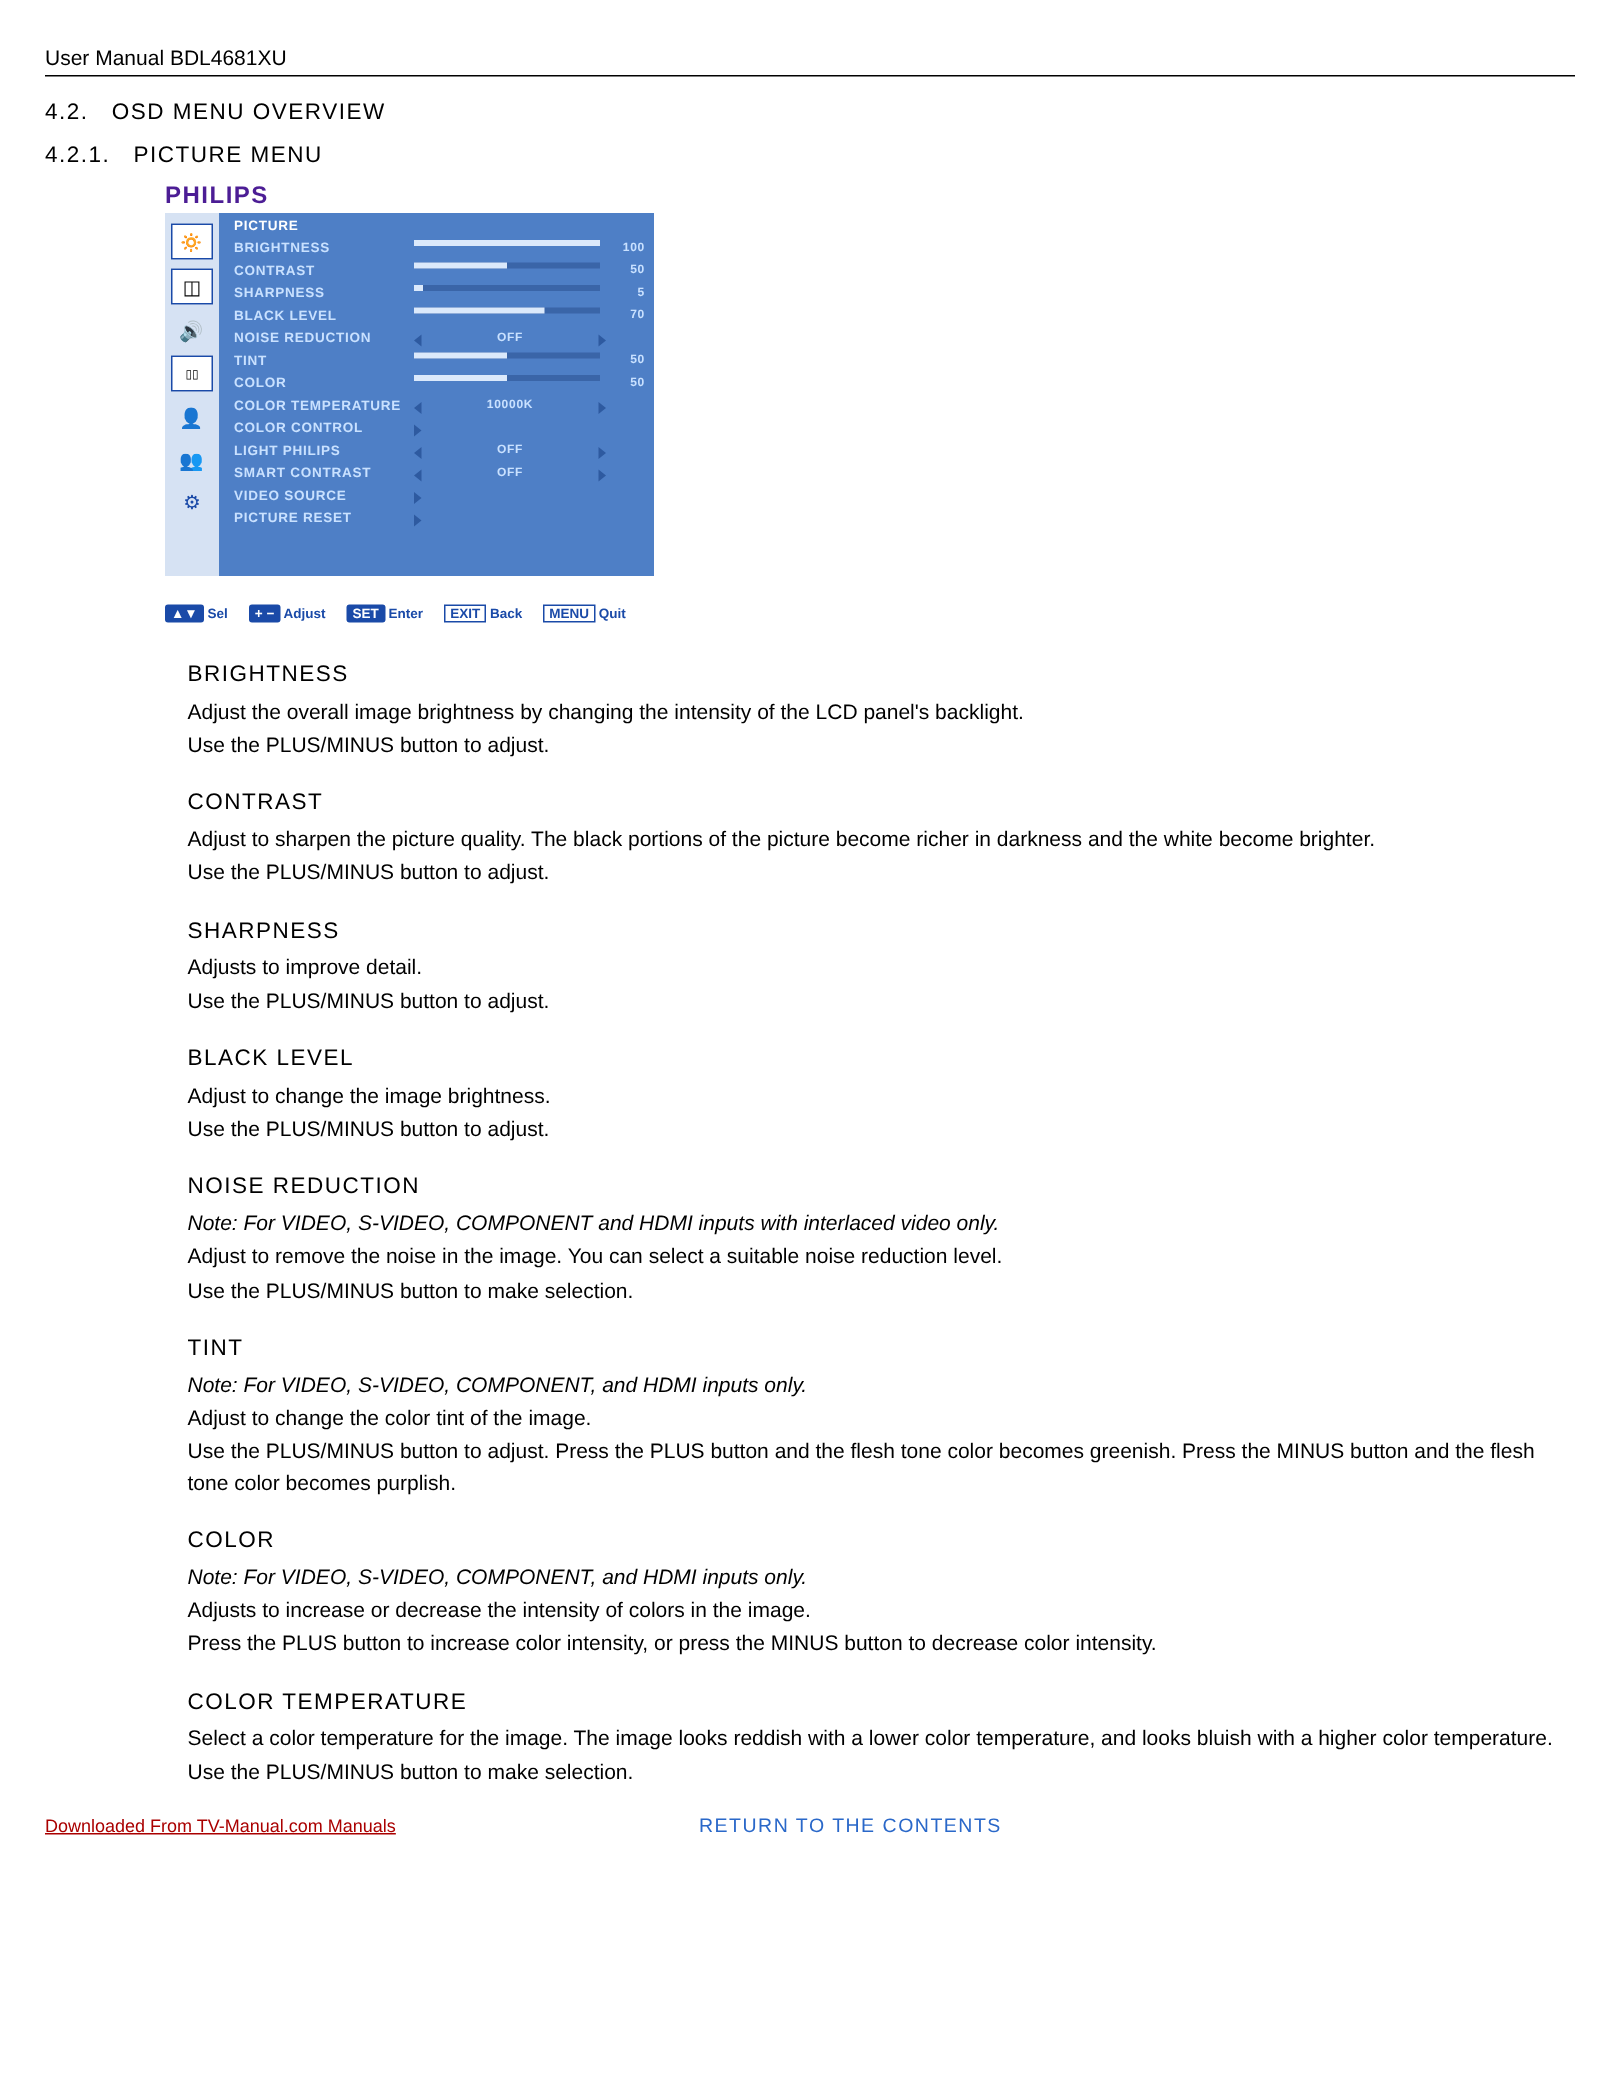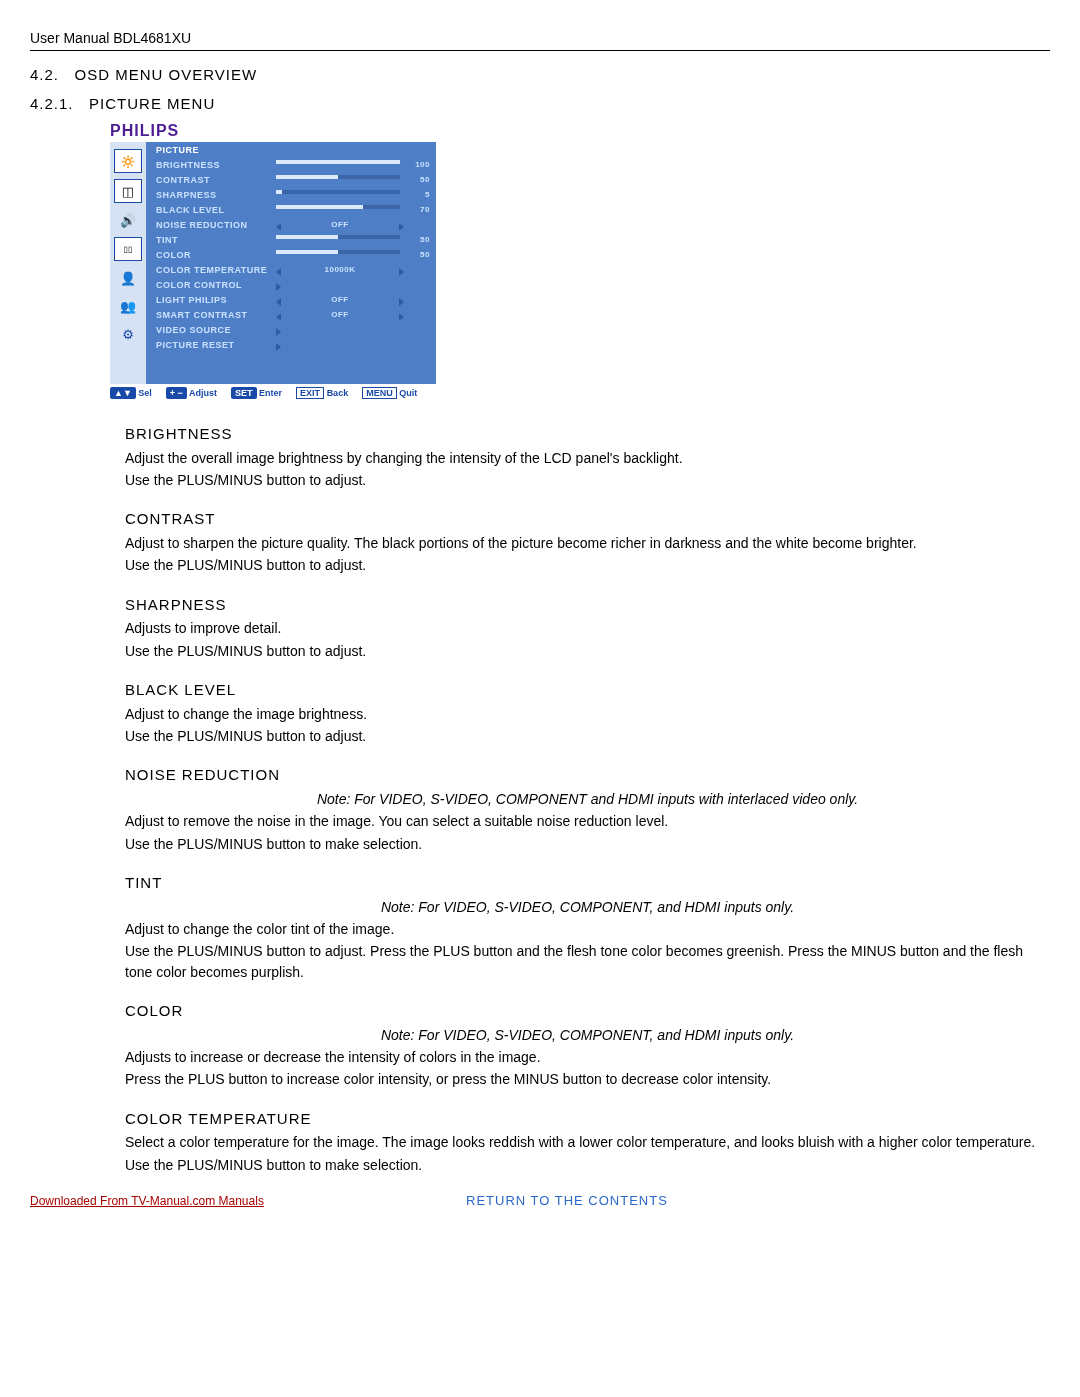--- a/index.html
+++ b/index.html
@@ -29,29 +29,29 @@
   .sidebar .active { border:1px solid #1a4aa8; background:#fff; color:#1a4aa8;}
   .panel { background:#4e7fc6; width:290px; color:#c9e1ff; font-size:9px; font-weight:bold; letter-spacing:0.5px; padding:2px 0 30px 0; position:relative;}
   .row { display:flex; align-items:flex-start; height:13px; padding:1px 6px 1px 10px;}
   .row .label { width:120px; text-align:left; }
   .row .bar { flex:1; height:4px; background:#3a65a8; position:relative; margin-right:4px;}
   .row .bar .fill { height:100%; background:#dbe9fb; }
   .row .val { width:26px; text-align:right; font-size:8px;}
   .row .sel { flex:1; text-align:center; font-size:8px; position:relative;}
   .row .tri-l { position:absolute; left:0; width:0;height:0;border-top:4px solid transparent;border-bottom:4px solid transparent;border-right:5px solid #2e5aa0; top:3px;}
   .row .tri-r { position:absolute; right:0; width:0;height:0;border-top:4px solid transparent;border-bottom:4px solid transparent;border-left:5px solid #2e5aa0; top:3px;}
-  .hints { font-size:9px; color:#1a4aa8; font-weight:bold; margin-top:4px; display:flex; gap:14px; align-items:center;}
+  .hints { font-size:9px; color:#1a4aa8; font-weight:bold; margin-top:20px; display:flex; gap:14px; align-items:center;}
   .hints .pill { background:#1a4aa8; color:#fff; padding:1px 4px; border-radius:2px; font-weight:bold;}
   .hints .pillbox { border:1px solid #1a4aa8; padding:0 3px; color:#1a4aa8;}
 
   
   .entries { margin-left: 95px; font-size:14px; line-height:1.45;}
   .entry { margin-bottom: 18px; }
   .entry .title { letter-spacing:1px; font-size:15px; margin-bottom:3px;}
-  .entry .note { font-style:italic;text-align:center; }
+  .entry .note { font-style:italic; }
   .entry p { margin:2px 0; }
 
   
   .foot { display:flex; justify-content:space-between; align-items:flex-end; font-size:12px; margin-top:10px;text-align:right;}
   .foot .dl { color:#a00; text-decoration:underline; }
   .foot .ret { color:#2a68c9; letter-spacing:1px; font-size:13px; margin:0 auto;}
 </style>
 </head>
 <body>
 

